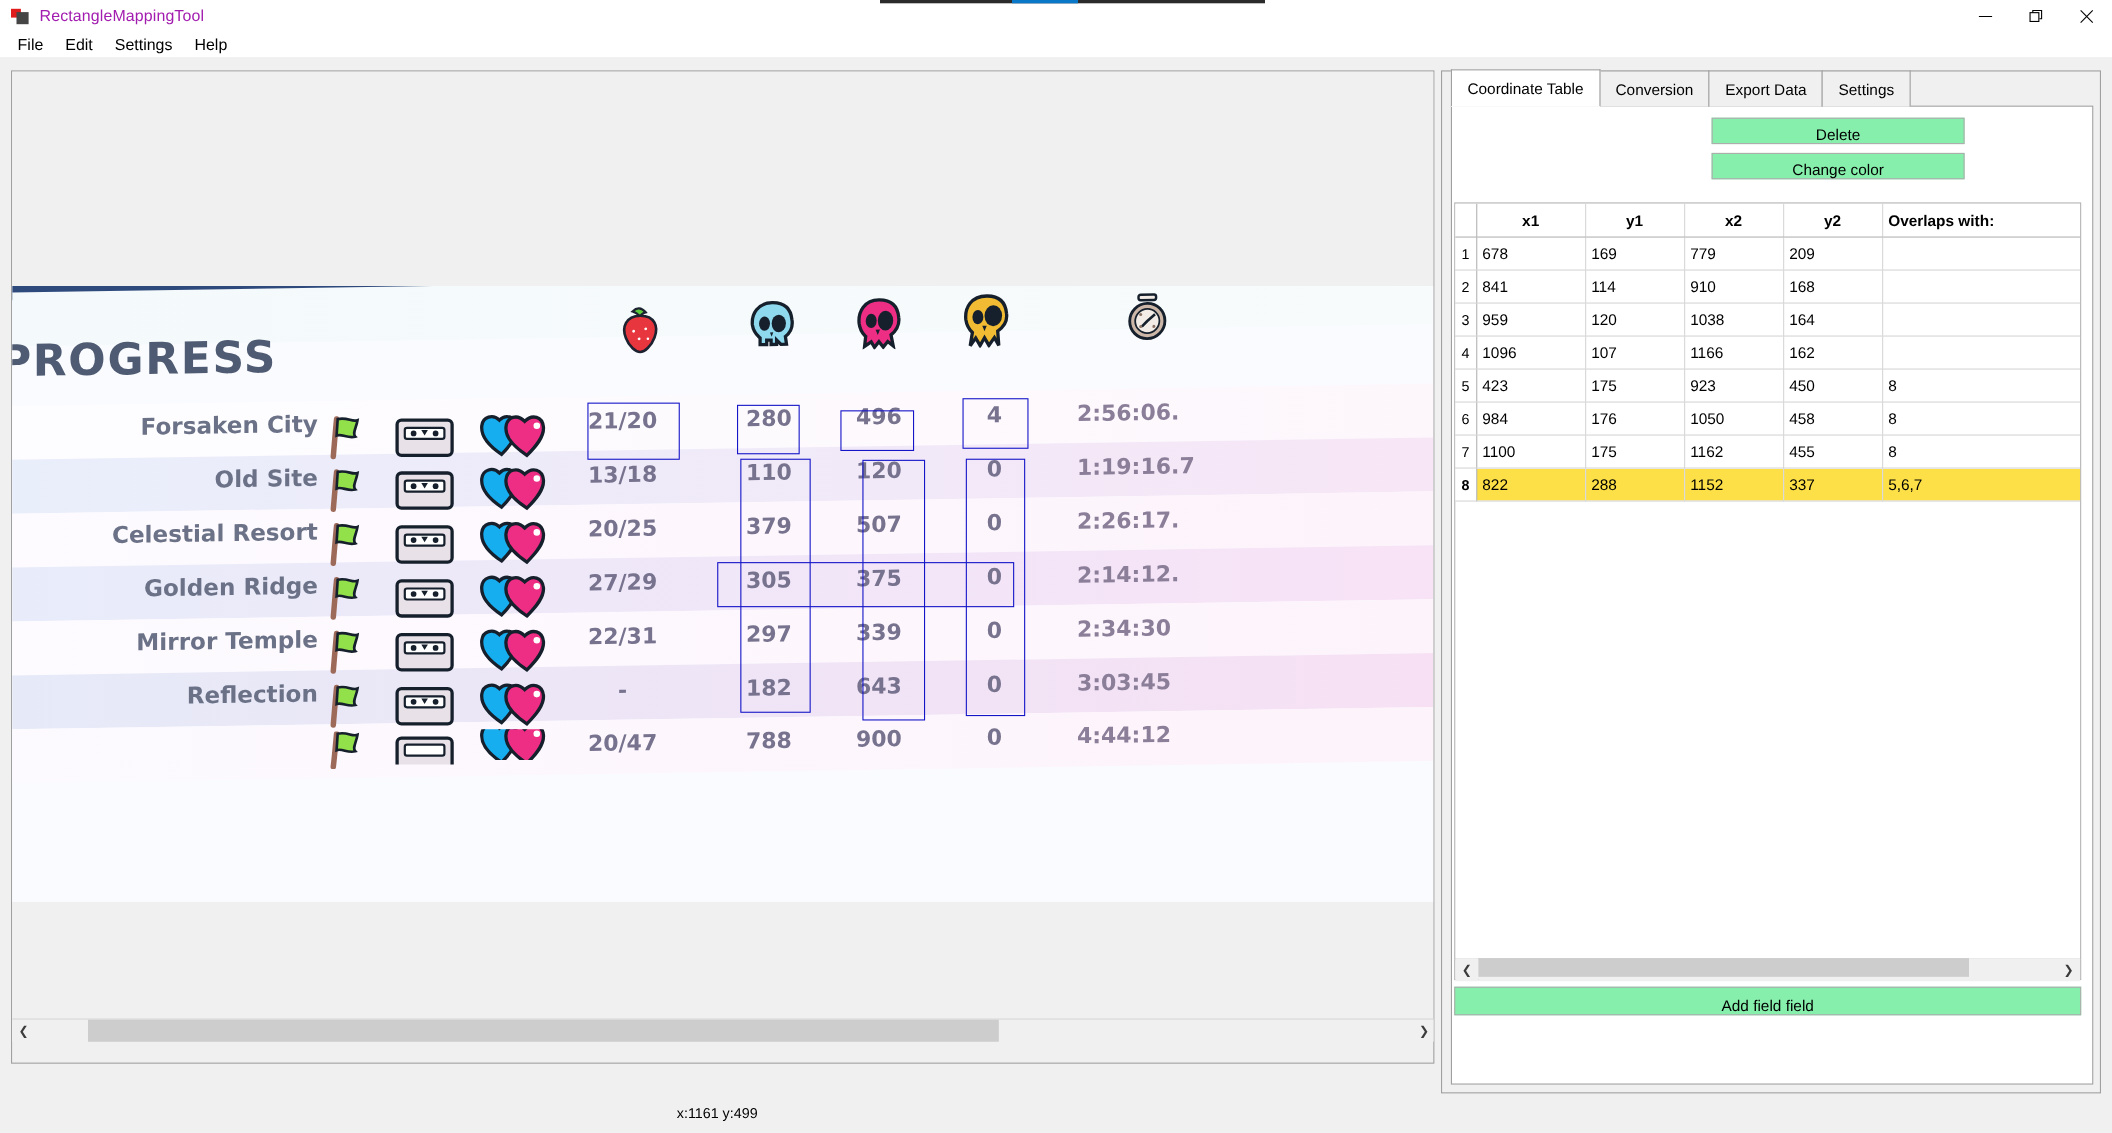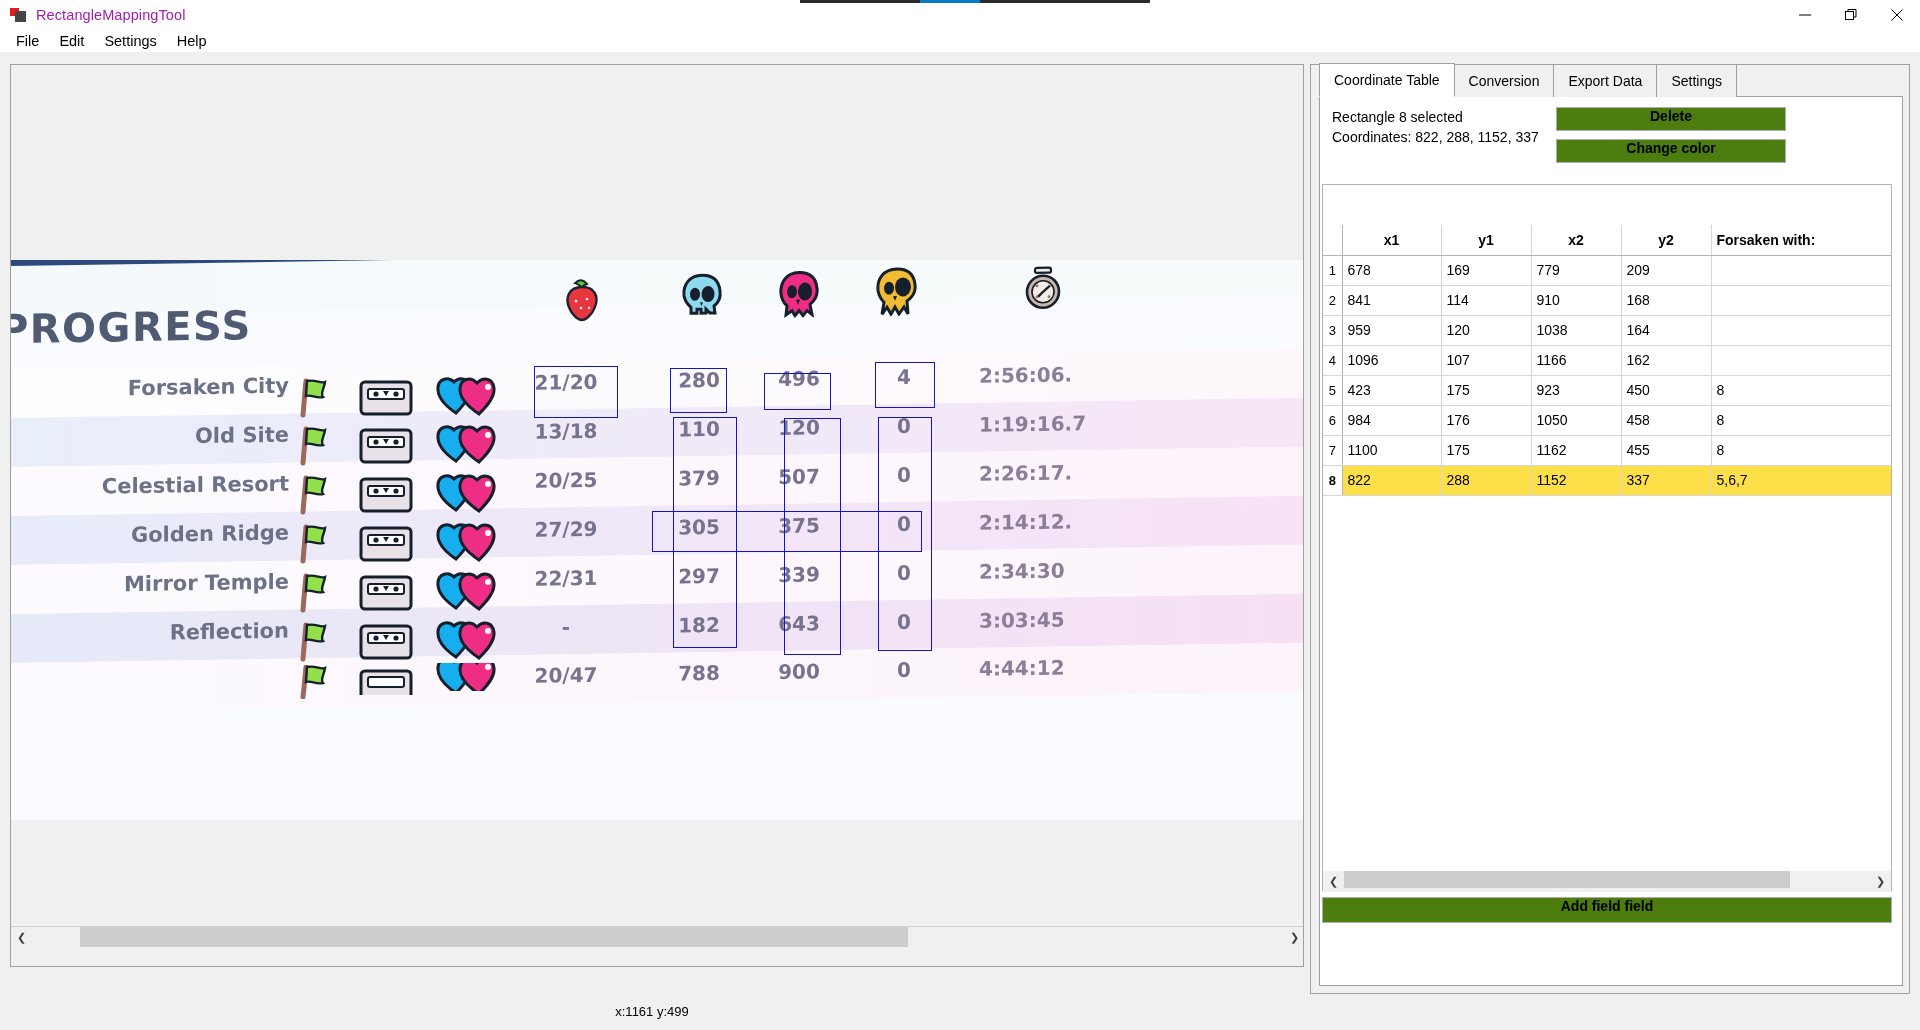--- a/index.html
+++ b/index.html
@@ -154,34 +154,33 @@
     background: #ffffff; height: 26px; position: relative; z-index: 4;
     border-bottom: 1px solid #ffffff;
   }
   #tabpage {
     position: absolute; left: 8px; top: 31px; width: 584px; height: 890px;
     background: #ffffff; border: 1px solid #9f9f9f;
   }
   #sel-info { position: absolute; left: 12px; top: 10px; }
   #sel-info div { font-size: 14px; color: #000; line-height: 20px; }
   .panel-btn {
-    position: absolute; background: #4d7c0f; border: 1px solid #adadad;
-    font-size: 14px; color: #000; display: flex; align-items: flex-start; justify-content: center;
+    position: absolute; background: #86efac; border: 1px solid #adadad;
+    font-size: 14px; color: #000; display: flex; align-items: flex-end; justify-content: center;
     font-family: "Liberation Sans", sans-serif;
-    font-weight: bold;
   }
   #btn-delete { left: 236px; top: 10px; width: 230px; height: 24px; }
   #btn-change-color { left: 236px; top: 42px; width: 230px; height: 24px; }
 
   
   #table-wrap {
     position: absolute; left: 2px; top: 87px; width: 570px; height: 688px;
     border: 1px solid #b4b4b4; background: #ffffff; overflow: hidden;
   }
-  table#coord-table { border-collapse: collapse; width: 570px; table-layout: fixed; margin-top: 40px; }
+  table#coord-table { border-collapse: collapse; width: 570px; table-layout: fixed; }
   table#coord-table th, table#coord-table td {
     border-right: 1px solid #d6d6d6; border-bottom: 1px solid #d6d6d6;
     font-size: 14px; color: #000; height: 30px; padding: 0 5px;
     font-family: "Liberation Sans", sans-serif; overflow: hidden; white-space: nowrap;
   }
   table#coord-table thead th { font-weight: bold; text-align: center; border-bottom: 1px solid #b4b4b4; }
   table#coord-table th.rowhdr, table#coord-table td.rowhdr {
     width: 19px; text-align: center; padding: 0 2px; font-size: 13px;
     border-right: 1px solid #b4b4b4; background: #ffffff;
   }
@@ -559,24 +558,20 @@
       <div class="tab">
         <span>Export Data</span>
       </div>
       <div class="tab">
         <span>Settings</span>
       </div>
     </div>
 
     <div id="tabpage">
 
-      <div id="sel-info">
-        <div>Rectangle 8 selected</div>
-        <div>Coordinates: 822, 288, 1152, 337</div>
-      </div>
 
       <div class="panel-btn" id="btn-delete">
         <span>Delete</span>
       </div>
       <div class="panel-btn" id="btn-change-color">
         <span>Change color</span>
       </div>
 
       <div id="table-wrap">
         <table id="coord-table">
@@ -588,21 +583,21 @@
               <col style="width:90px">
               <col style="width:182px">
           </colgroup>
           <thead>
             <tr>
               <th class="rowhdr"></th>
               <th>x1</th>
               <th>y1</th>
               <th>x2</th>
               <th>y2</th>
-              <th style="text-align:left">Forsaken with:</th>
+              <th style="text-align:left">Overlaps with:</th>
             </tr>
           </thead>
           <tbody>
             <tr>
               <td class="rowhdr">1</td>
               <td>678</td>
               <td>169</td>
               <td>779</td>
               <td>209</td>
               <td></td>

